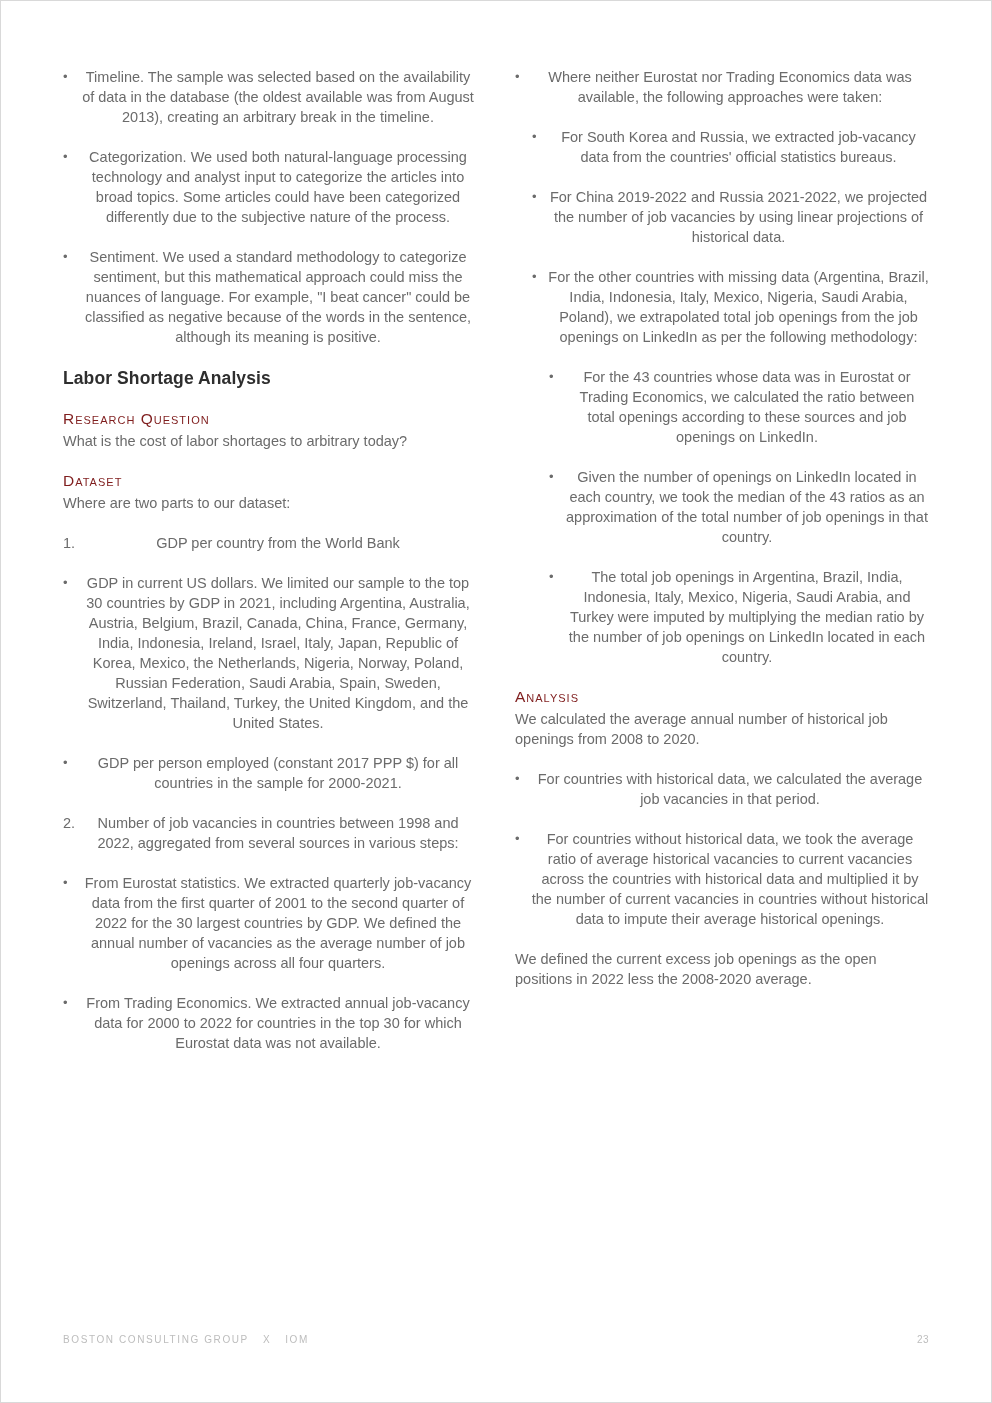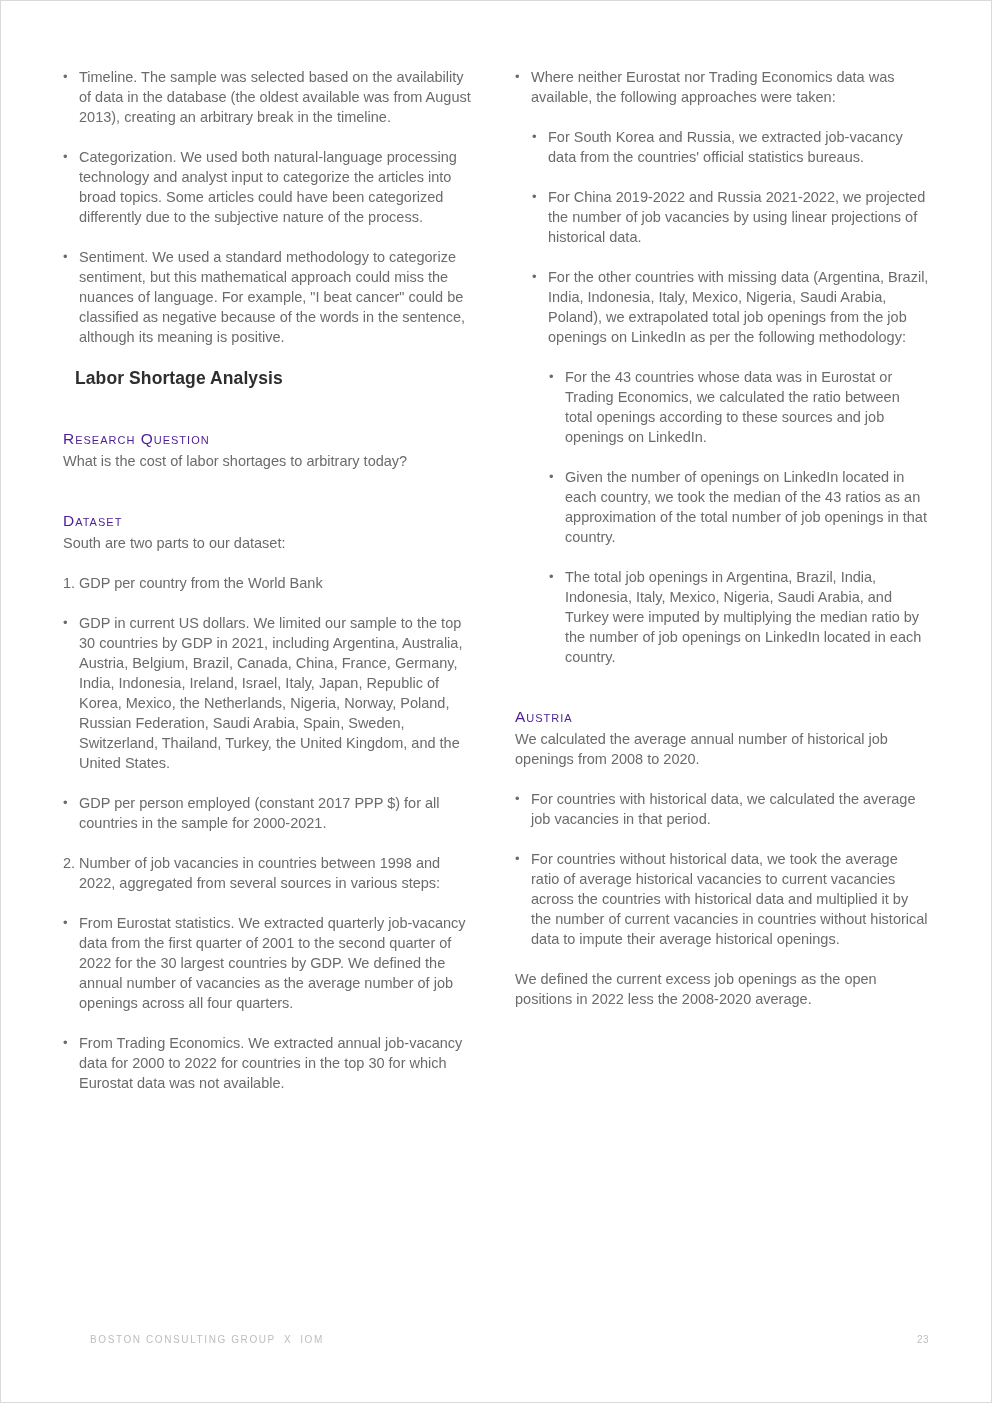--- a/index.html
+++ b/index.html
@@ -34,60 +34,59 @@
     align-items: flex-start;
     margin-bottom: 20px;
   }
   .bullet .dot,
   .numbered .num {
     flex: 0 0 16px;
     width: 16px;
     color: #6b6b6b;
   }
   .bullet .dot { font-size: 13px; line-height: 20px; }
-  .bullet .txt, .numbered .txt { flex: 1 1 auto; }
+  .bullet .txt, .numbered .txt { flex: 1 1 auto; text-align: center; }
 
   .indent-1 { margin-left: 17px; }
   .indent-2 { margin-left: 34px; }
 
   h2.section-title {
     color: #2e2e2e;
     font-size: 17.5px;
     line-height: 22px;
     font-weight: 700;
-    margin: 4px 0 20px 12px;
+    margin: 4px 0 20px 0;
     letter-spacing: 0.1px;
   }
 
   .smallcaps-heading {
     font-variant: small-caps;
     letter-spacing: 1px;
-    color: #4c1d95;
+    color: #7f1d1d;
     font-size: 15.5px;
     line-height: 20px;
     margin-bottom: 2px;
-    margin-top: 40px;
   }
 
   p.para { margin-bottom: 20px; }
 
   .footer {
     position: absolute;
     left: 62px;
     right: 62px;
     bottom: 56px;
     display: flex;
     justify-content: space-between;
     align-items: baseline;
     color: #bdbdbd;
     font-size: 10px;
     line-height: 12px;
     letter-spacing: 1.6px;
   }
-  .footer .footer-left { display: flex; gap: 8px; align-items: flex-start; margin-left: 27px; }
+  .footer .footer-left { display: flex; gap: 14px; align-items: flex-start; }
   .footer .page-number { letter-spacing: 0.5px; }
 </style>
 </head>
 <body>
 
 <div class="page">
   <div class="columns">
 
     <div class="col">
 
@@ -105,21 +104,21 @@
           <span class="txt">Sentiment. We used a standard methodology to categorize sentiment, but this mathematical approach could miss the nuances of language. For example, "I beat cancer" could be classified as negative because of the words in the sentence, although its meaning is positive.</span>
         </li>
       </ul>
 
       <h2 class="section-title">Labor Shortage Analysis</h2>
 
       <div class="smallcaps-heading">Research Question</div>
       <p class="para">What is the cost of labor shortages to arbitrary today?</p>
 
       <div class="smallcaps-heading">Dataset</div>
-      <p class="para">South are two parts to our dataset:</p>
+      <p class="para">Where are two parts to our dataset:</p>
 
       <div class="numbered">
         <span class="num">1.</span>
         <span class="txt">GDP per country from the World Bank</span>
       </div>
 
       <ul>
         <li class="bullet">
           <span class="dot">•</span>
           <span class="txt">GDP in current US dollars. We limited our sample to the top 30 countries by GDP in 2021, including Argentina, Australia, Austria, Belgium, Brazil, Canada, China, France, Germany, India, Indonesia, Ireland, Israel, Italy, Japan, Republic of Korea, Mexico, the Netherlands, Nigeria, Norway, Poland, Russian Federation, Saudi Arabia, Spain, Sweden, Switzerland, Thailand, Turkey, the United Kingdom, and the United States.</span>
@@ -178,21 +177,21 @@
         <li class="bullet">
           <span class="dot">•</span>
           <span class="txt">Given the number of openings on LinkedIn located in each country, we took the median of the 43 ratios as an approximation of the total number of job openings in that country.</span>
         </li>
         <li class="bullet">
           <span class="dot">•</span>
           <span class="txt">The total job openings in Argentina, Brazil, India, Indonesia, Italy, Mexico, Nigeria, Saudi Arabia, and Turkey were imputed by multiplying the median ratio by the number of job openings on LinkedIn located in each country.</span>
         </li>
       </ul>
 
-      <div class="smallcaps-heading">Austria</div>
+      <div class="smallcaps-heading">Analysis</div>
       <p class="para">We calculated the average annual number of historical job openings from 2008 to 2020.</p>
 
       <ul>
         <li class="bullet">
           <span class="dot">•</span>
           <span class="txt">For countries with historical data, we calculated the average job vacancies in that period.</span>
         </li>
         <li class="bullet">
           <span class="dot">•</span>
           <span class="txt">For countries without historical data, we took the average ratio of average historical vacancies to current vacancies across the countries with historical data and multiplied it by the number of current vacancies in countries without historical data to impute their average historical openings.</span>

